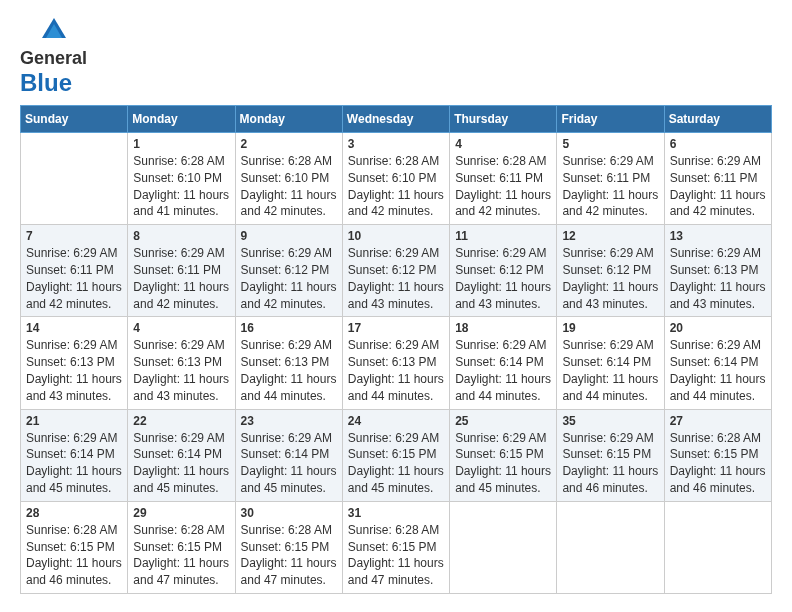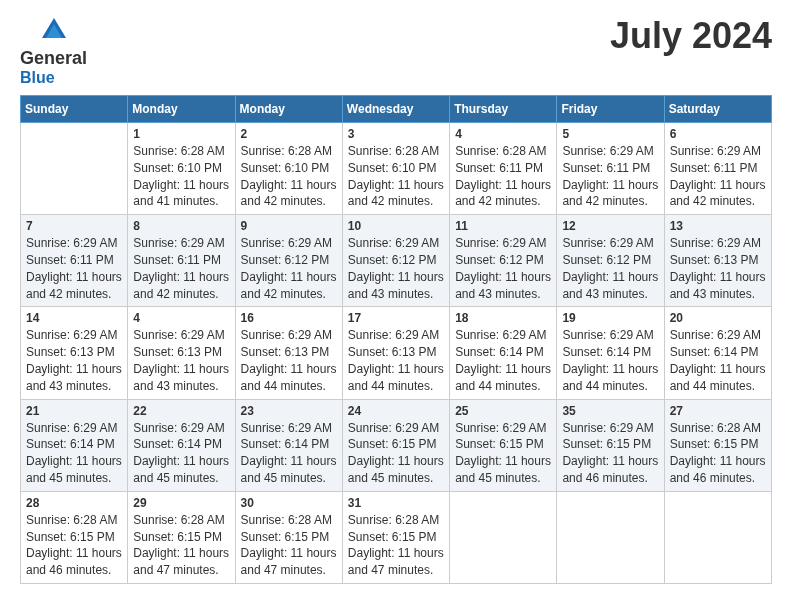--- a/index.html
+++ b/index.html
@@ -84,25 +84,24 @@
 <body>
 
 <div class="header">
   <div class="logo">
     <svg class="logo-icon" viewBox="0 0 28 28" xmlns="http://www.w3.org/2000/svg">
       <polygon points="14,2 26,22 2,22" fill="#1a6bb5"></polygon>
       <polygon points="14,8 22,22 6,22" fill="#2e8fd4"></polygon>
     </svg>
     <div>
       <span style="font-size:18px;font-weight:bold;color:#333;">General</span><br>
-      <span style="font-size:16px;font-weight:bold;color:#1a6bb5;">Blue</span>
+      <span style="font-size:24px;font-weight:bold;color:#1a6bb5;">Blue</span>
     </div>
   </div>
   <div class="title-section">
-    <div class="month-year">July 2024</div>
   </div>
 </div>
 
 <table>
   <thead>
     <tr id="header-row">
         <th>Sunday</th>
         <th>Monday</th>
         <th>Monday</th>
         <th>Wednesday</th>

